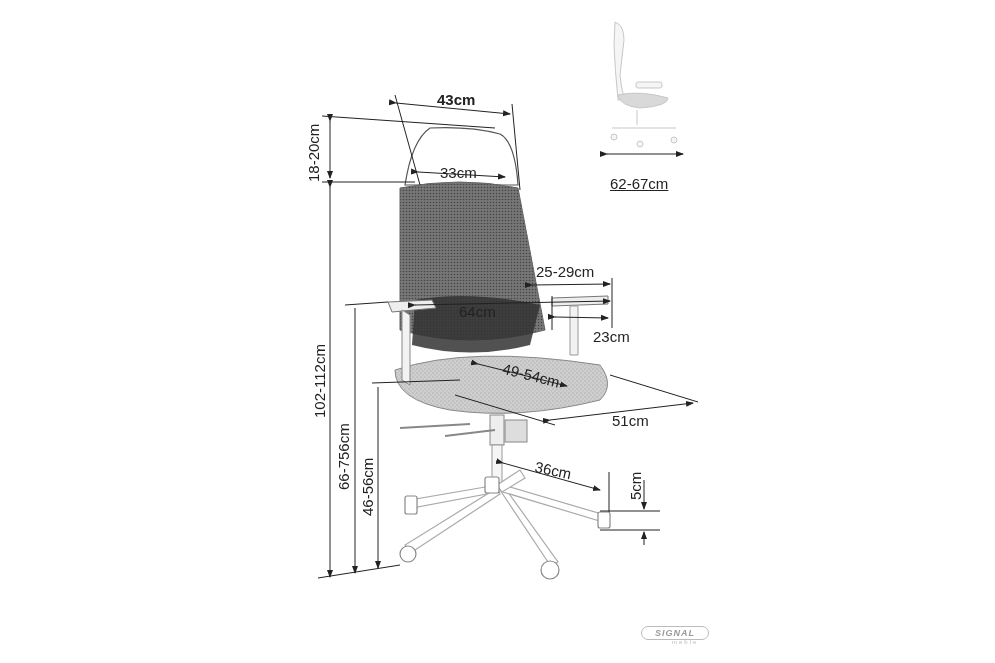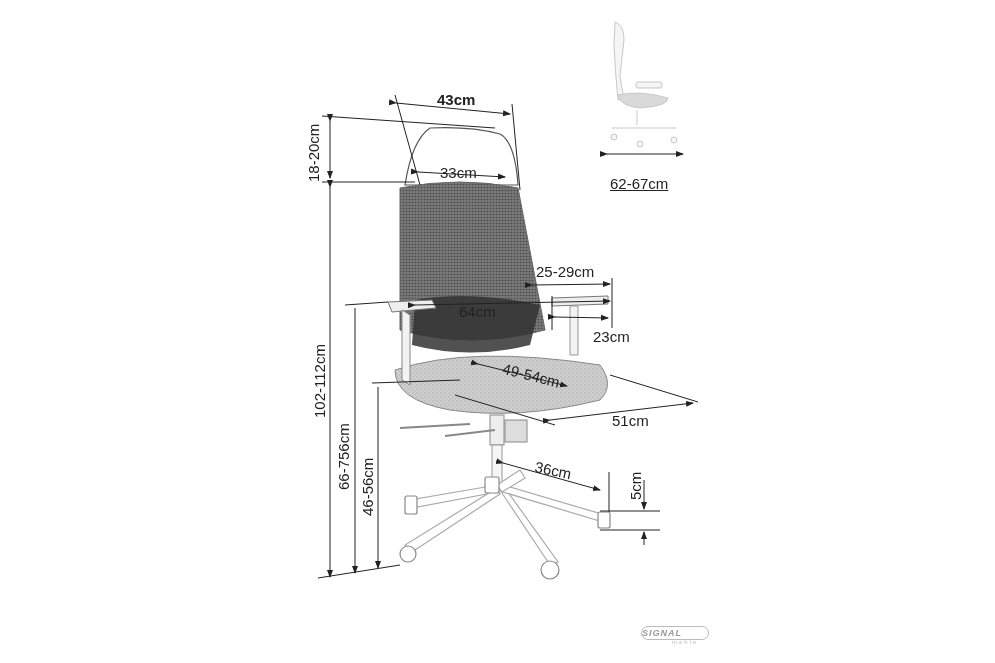--- a/index.html
+++ b/index.html
@@ -1,21 +1,21 @@
 <!DOCTYPE html>
 <html><head>
 <meta charset="utf-8">
 <style>
   html,body{margin:0;padding:0;background:#fff;}
   #stage{position:relative;width:995px;height:663px;overflow:hidden;background:#fff;font-family:"Liberation Sans",sans-serif;color:#222;}
   .title{position:absolute;left:292px;top:16px;font-size:26px;letter-spacing:0.5px;color:#222;}
   .lbl{position:absolute;font-size:15px;color:#222;white-space:nowrap;}
   .vlbl{position:absolute;font-size:15px;color:#222;white-space:nowrap;transform:rotate(-90deg);transform-origin:left top;}
   svg{position:absolute;left:0;top:0;}
-  .logo{position:absolute;left:641px;top:626px;width:66px;height:12px;border:1.5px solid #bbb;border-radius:8px;font-size:9px;font-weight:bold;font-style:italic;color:#999;line-height:12px;letter-spacing:1px;}
+  .logo{position:absolute;left:641px;top:626px;width:66px;height:12px;border:1.5px solid #bbb;border-radius:8px;font-size:9px;font-weight:bold;font-style:italic;color:#999;text-align:center;line-height:12px;letter-spacing:1px;}
   .logo-sub{position:absolute;left:672px;top:639px;font-size:6px;color:#bbb;letter-spacing:2px;}
 </style>
 </head>
 <body>
 
 <div id="stage">
 
   <svg width="995" height="663" viewBox="0 0 995 663">
     <defs>
       <marker id="ar" markerWidth="8" markerHeight="8" refX="7" refY="4" orient="auto">

